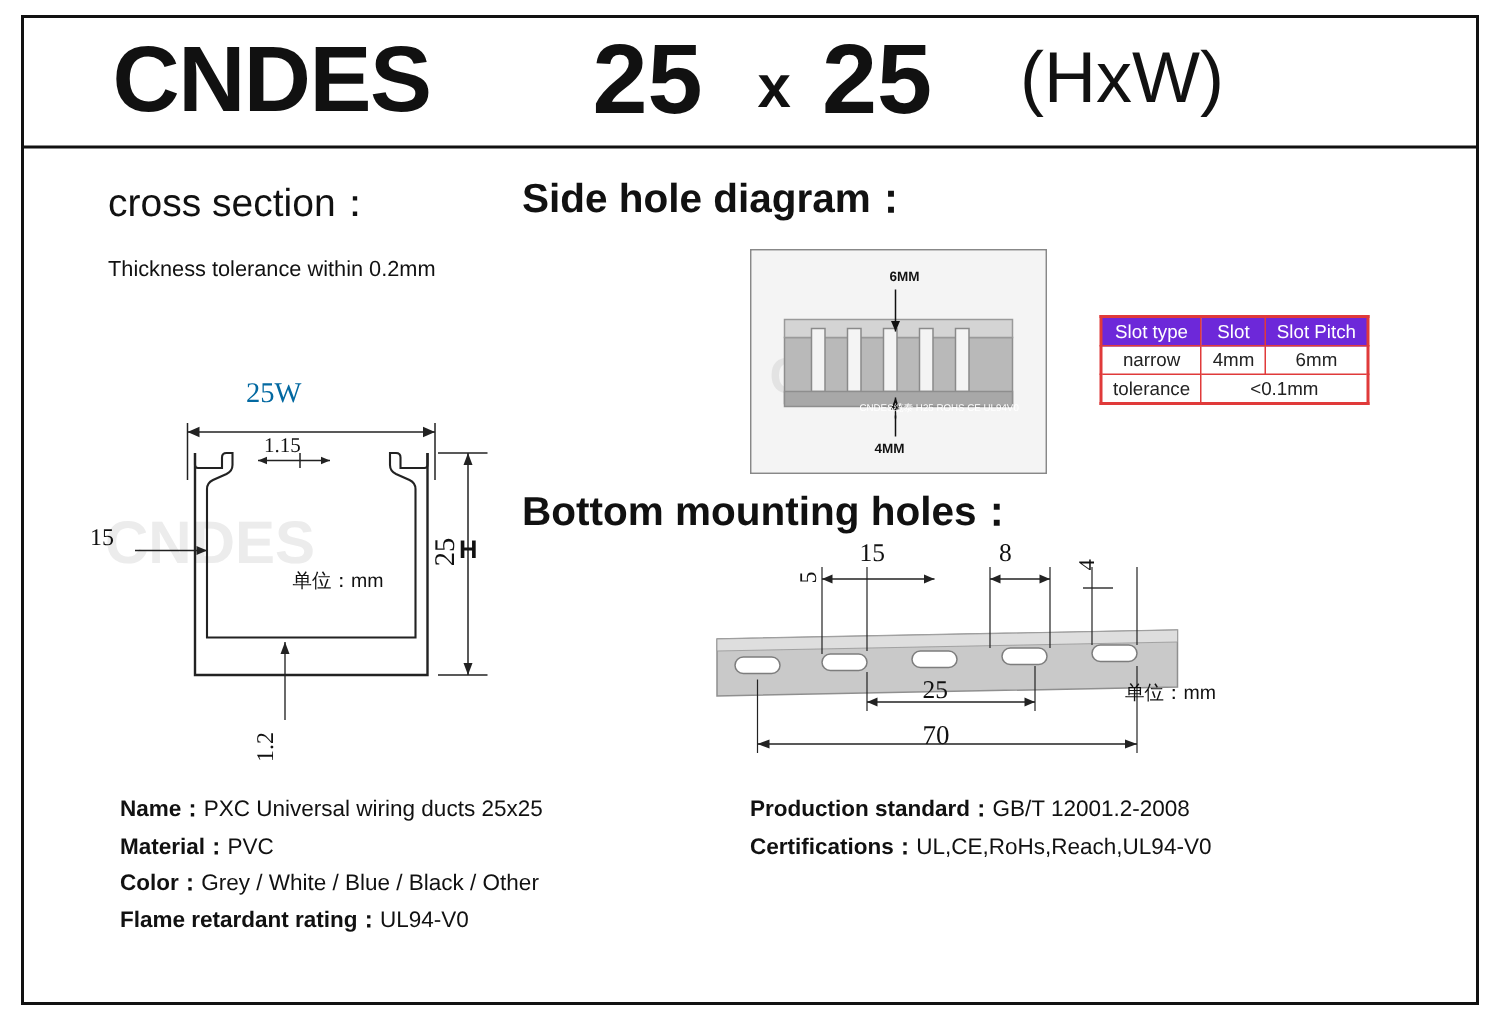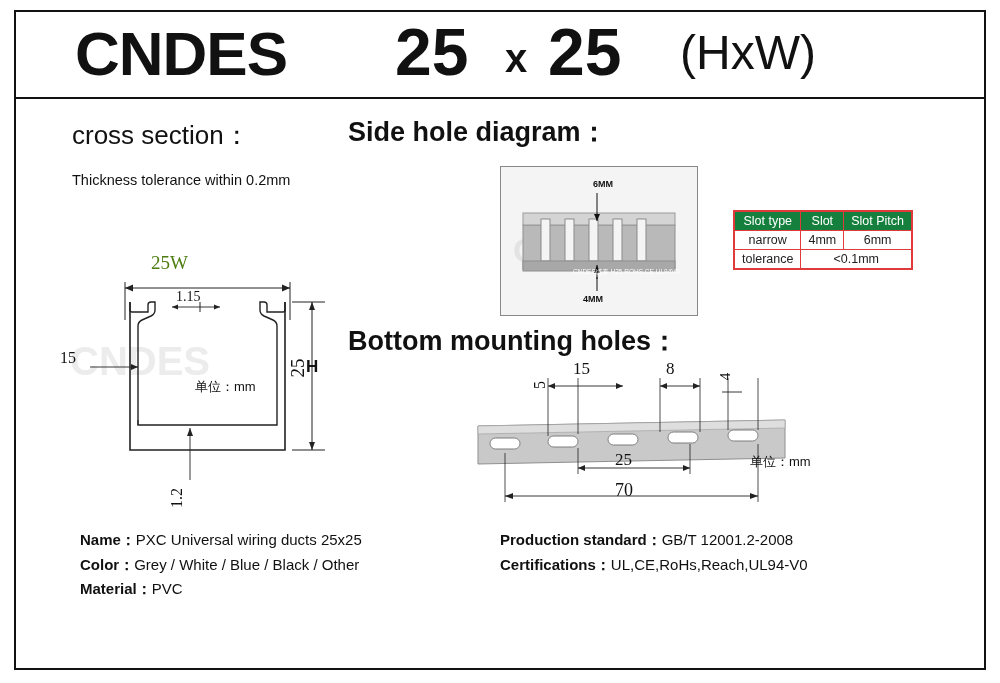--- a/index.html
+++ b/index.html
@@ -26,21 +26,21 @@
   
   .cs{position:absolute;left:60px;top:250px;width:280px;height:260px;}
   svg{display:block;}
 
   
   .photo{position:absolute;left:500px;top:166px;width:196px;height:148px;border:1px solid #888;background:#f2f2f2;overflow:hidden;}
 
   
   .slot-table{position:absolute;left:733px;top:210px;border:2px solid #e03a3a;border-collapse:collapse;font-size:12.5px;}
   .slot-table td,.slot-table th{border:1px solid #e03a3a;padding:2px 7px;text-align:center;color:#222;font-weight:normal;}
-  .slot-table thead td{background:#15803d;color:#fff;}
+  .slot-table thead td{background:#6d28d9;color:#fff;}
 
   
   .bm{position:absolute;left:460px;top:358px;width:400px;height:160px;}
 
   
   .specs-left{position:absolute;left:80px;top:528px;font-size:15px;color:#111;line-height:24.5px;}
   .specs-right{position:absolute;left:500px;top:528px;font-size:15px;color:#111;line-height:24.5px;}
   .lbl{font-weight:bold;}
 </style>
 </head>
@@ -94,21 +94,21 @@
       <line x1="130" y1="178" x2="130" y2="230" stroke="#222" stroke-width="0.9"></line>
       <polygon points="130,178 127,186 133,186" fill="#222"></polygon>
       <text x="122" y="258" font-family="Liberation Serif, serif" font-size="16" fill="#111" transform="rotate(-90 122,258)">1.2</text>
 
       <line x1="232" y1="52" x2="265" y2="52" stroke="#222" stroke-width="1"></line>
       <line x1="232" y1="200" x2="265" y2="200" stroke="#222" stroke-width="1"></line>
       <line x1="252" y1="52" x2="252" y2="200" stroke="#222" stroke-width="1"></line>
       <polygon points="252,52 249,60 255,60" fill="#222"></polygon>
       <polygon points="252,200 249,192 255,192" fill="#222"></polygon>
     </svg>
-    <div style="position:absolute;left:91px;top:2px;font-family:'Liberation Serif',serif;font-size:19px;color:#4d7c0f;">25W</div>
+    <div style="position:absolute;left:104px;top:2px;font-family:'Liberation Serif',serif;font-size:19px;color:#0369a1;">25W</div>
     <div style="position:absolute;left:228px;top:107px;font-family:'Liberation Serif',serif;font-size:19px;color:#111;transform:rotate(-90deg);">25</div>
     <div style="position:absolute;left:246px;top:107px;font-family:'Liberation Sans',sans-serif;font-weight:bold;font-size:17px;color:#111;">H</div>
     <div style="position:absolute;left:135px;top:128px;font-size:13px;color:#111;">单位：mm</div>
   </div>
 
   <div class="photo">
     <svg width="196" height="148" viewBox="0 0 196 148">
       <rect x="0" y="0" width="196" height="148" fill="#f4f4f4"></rect>
       <text x="12" y="95" font-family="Liberation Sans, sans-serif" font-size="34" font-weight="bold" fill="#e3e3e3">CNDES</text>
 
@@ -210,24 +210,27 @@
     <div style="position:absolute;left:155px;top:92px;font-family:'Liberation Serif',serif;font-size:17px;color:#111;">25</div>
     <div style="position:absolute;left:155px;top:122px;font-family:'Liberation Serif',serif;font-size:18px;color:#111;">70</div>
     <div style="position:absolute;left:290px;top:95px;font-size:13px;color:#111;">单位：mm</div>
   </div>
 
   <div class="specs-left">
     <div>
       <span class="lbl">Name：</span><span>PXC Universal wiring ducts 25x25</span>
     </div>
     <div>
+      <span class="lbl">Material：</span><span>PVC</span>
+    </div>
+    <div>
       <span class="lbl">Color：</span><span>Grey / White / Blue / Black / Other</span>
     </div>
     <div>
-      <span class="lbl">Material：</span><span>PVC</span>
+      <span class="lbl">Flame retardant rating：</span><span>UL94-V0</span>
     </div>
   </div>
 
   <div class="specs-right">
     <div>
       <span class="lbl">Production standard：</span><span>GB/T 12001.2-2008</span>
     </div>
     <div>
       <span class="lbl">Certifications：</span><span>UL,CE,RoHs,Reach,UL94-V0</span>
     </div>

